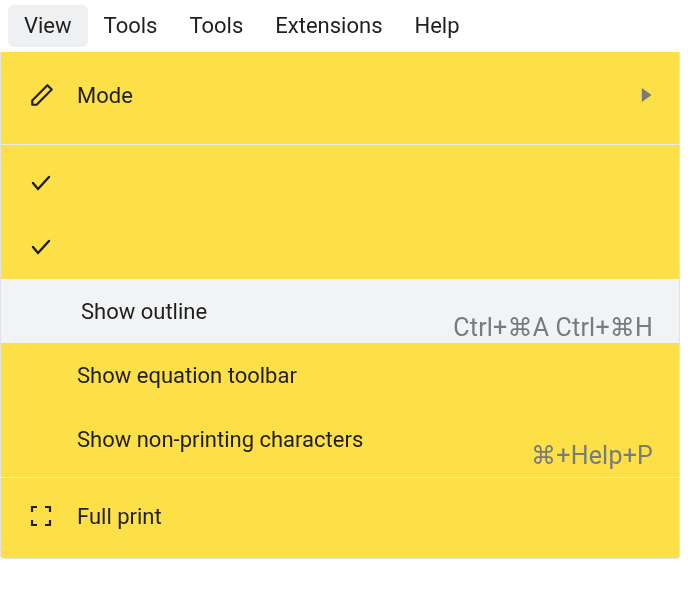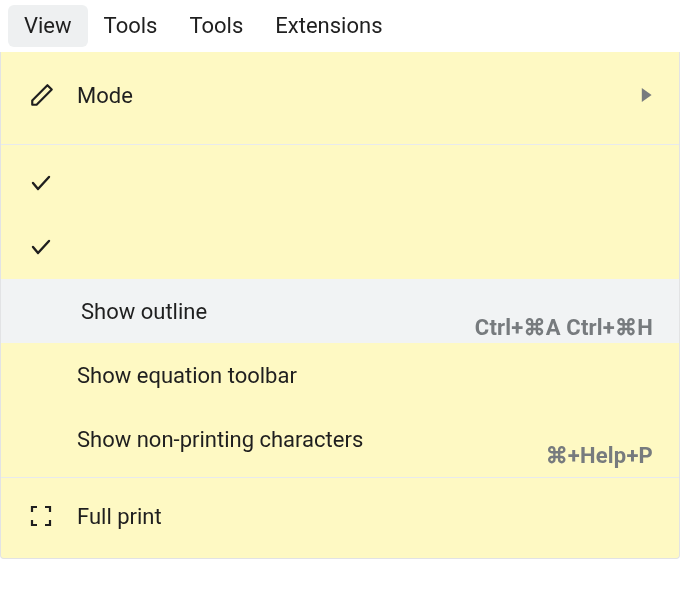--- a/index.html
+++ b/index.html
@@ -28,21 +28,21 @@
       color:#1f1f1f;
     }
     .menubar-item.active {
       background: #eef0f1;
     }
     .dropdown {
       position: absolute;
       top: 52px;
       left: 0;
       width: 680px;
-      background: #fef9c3;
+      background: #fde047;
       border: 1px solid #e2e3e5;
       border-top: none;
       border-radius: 0 0 4px 4px;
       padding-bottom: 10px;
     }
     .menu-row {
       display: flex;
       align-items: center;
       height: 64px;
       padding: 0 26px 0 28px;
@@ -54,22 +54,22 @@
     .icon-slot {
       width: 48px;
       display: flex;
       align-items: center;
       justify-content: flex-start;
       flex-shrink: 0;
     }
     .label { flex: 1; }
     .shortcut {
       color:#777b7e;
-      font-size: 22px;
-      font-weight: 700;
+      font-size: 25px;
+      font-weight: 400;
       letter-spacing: 0.2px;
       margin-top: 32px;
     }
     .chevron {
       color:#777b7e;
       font-size: 16px;
     }
     .divider {
       height: 1px;
       background: #e8eaed;
@@ -78,20 +78,21 @@
     svg { display:block; }
   </style>
 </head>
 <body>
 
 <div class="menubar">
   <div class="menubar-item active">View</div>
   <div class="menubar-item">Tools</div>
   <div class="menubar-item">Tools</div>
   <div class="menubar-item">Extensions</div>
+  <div class="menubar-item">Help</div>
 </div>
 
 <div class="dropdown">
 
   <div class="menu-row" style="height:86px;">
     <span class="icon-slot">
       <svg width="26" height="26" viewBox="0 0 24 24" fill="none" stroke="#1f1f1f" stroke-width="2" stroke-linecap="round" stroke-linejoin="round">
         <path d="M17 3l4 4L7 21H3v-4L17 3z"></path>
       </svg>
     </span>

